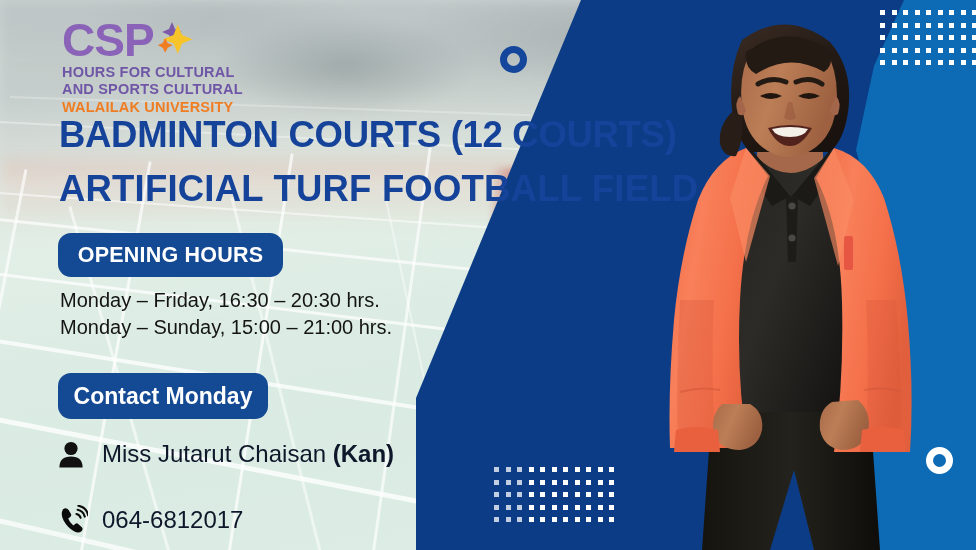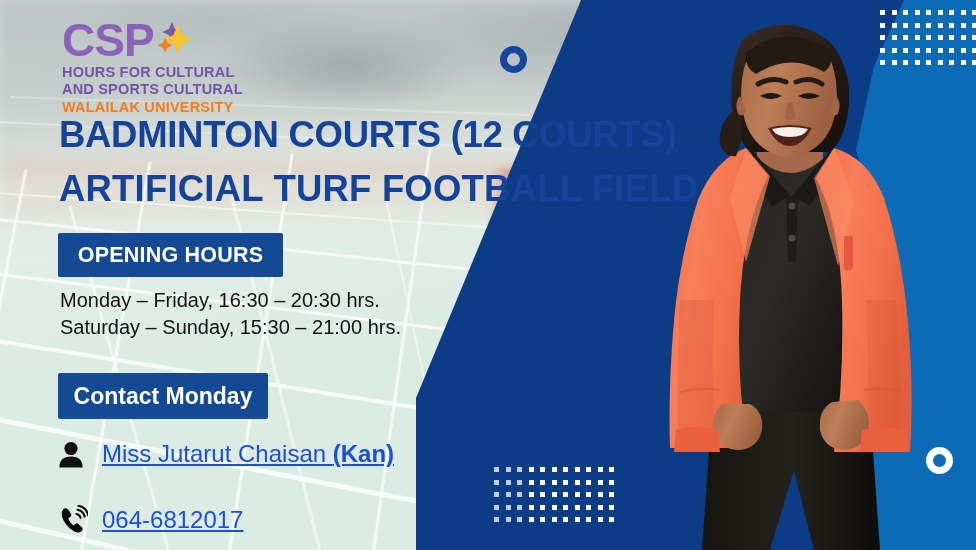--- a/index.html
+++ b/index.html
@@ -107,36 +107,36 @@
     position:absolute; left:59px; top:108px;
     font-weight:bold; font-size:36.5px; letter-spacing:-0.3px;
     color:#16439a; line-height:1.47; white-space:nowrap;
     text-transform:uppercase;
   }
   .headline .l2{ letter-spacing:0.2px; }
 
   
   .badge{
     position:absolute; background:#144a93; color:#ffffff;
-    border-radius:2px; font-weight:bold; display:flex;
+    border-radius:13px; font-weight:bold; display:flex;
     align-items:center; justify-content:center;
   }
   .badge-hours{ left:58px; top:233px; width:225px; height:44px; font-size:21.5px; letter-spacing:0.2px; }
   .badge-contact{ left:58px; top:373px; width:210px; height:46px; font-size:23px; letter-spacing:0px; }
 
   
   .hours{
     position:absolute; left:60px; top:287px;
     font-size:20px; color:#141414; line-height:1.33; white-space:nowrap;
   }
 
   
   .contact-row{
     position:absolute; display:flex; align-items:center;
-    font-size:24px; color:#1d4ed8; white-space:nowrap;text-decoration:underline;
+    font-size:24px; color:#0f172a; white-space:nowrap;
   }
   .row-person{ left:58px; top:440px; }
   .row-phone{  left:58px; top:505px; }
   .c-icon{ width:44px; display:flex; align-items:center; }
   .c-text b{ font-weight:bold; }
 </style>
 </head>
 <body>
 
 <div class="poster">
@@ -383,21 +383,21 @@
 
   <div class="headline">
     <div class="l1">BADMINTON COURTS (12 COURTS)</div>
     <div class="l2">ARTIFICIAL TURF FOOTBALL FIELD</div>
   </div>
 
   <div class="badge badge-hours">OPENING HOURS</div>
 
   <div class="hours">
     <div>Monday – Friday, 16:30 – 20:30 hrs.</div>
-    <div>Saturday – Sunday, 15:30 – 21:00 hrs.</div>
+    <div>Monday – Sunday, 15:00 – 21:00 hrs.</div>
   </div>
 
   <div class="badge badge-contact">Contact Monday</div>
 
   <div class="contact-row row-person">
     <span class="c-icon">
       <svg width="26" height="27" viewBox="0 0 26 27" xmlns="http://www.w3.org/2000/svg">
         <circle cx="13" cy="7.5" r="6.6" fill="#111111"></circle>
         <path d="M1.4 26.5 Q1.4 15.4 13 15.4 Q24.6 15.4 24.6 26.5 Z" fill="#111111"></path>
       </svg>

